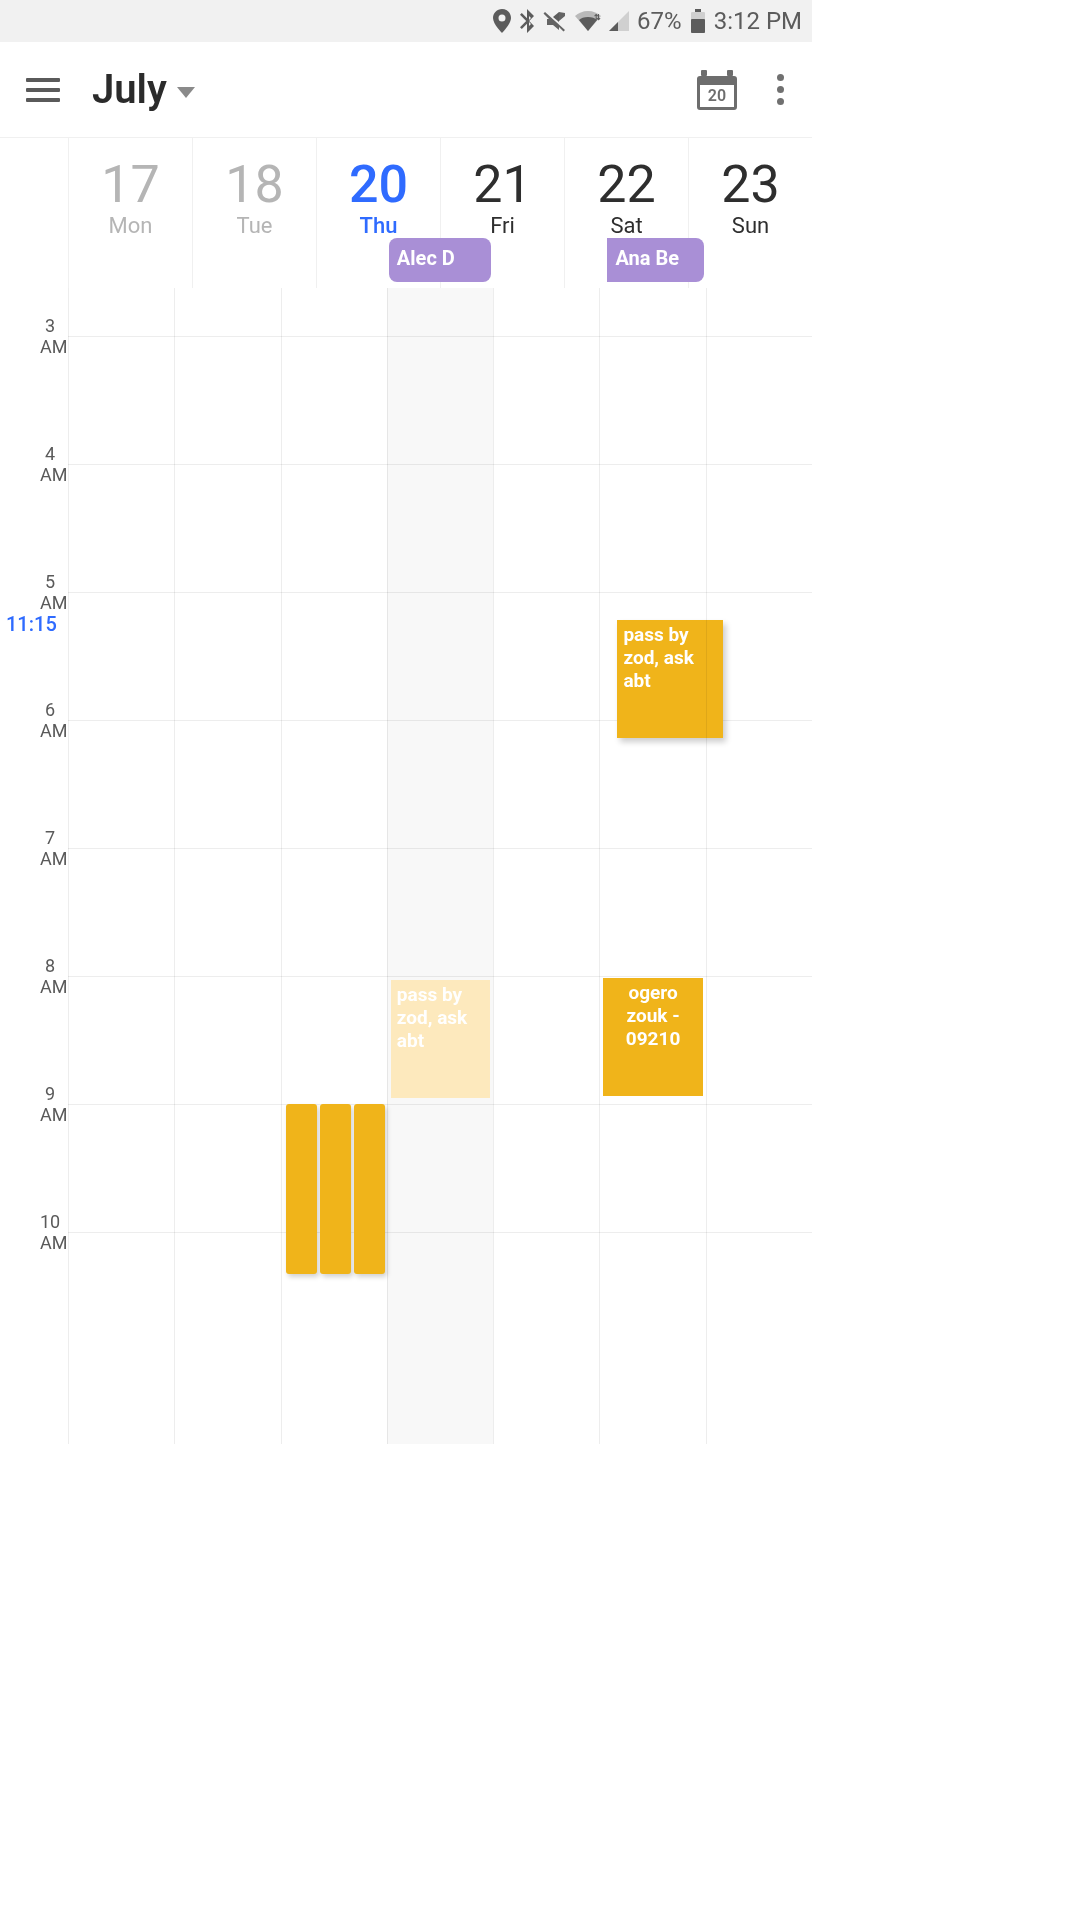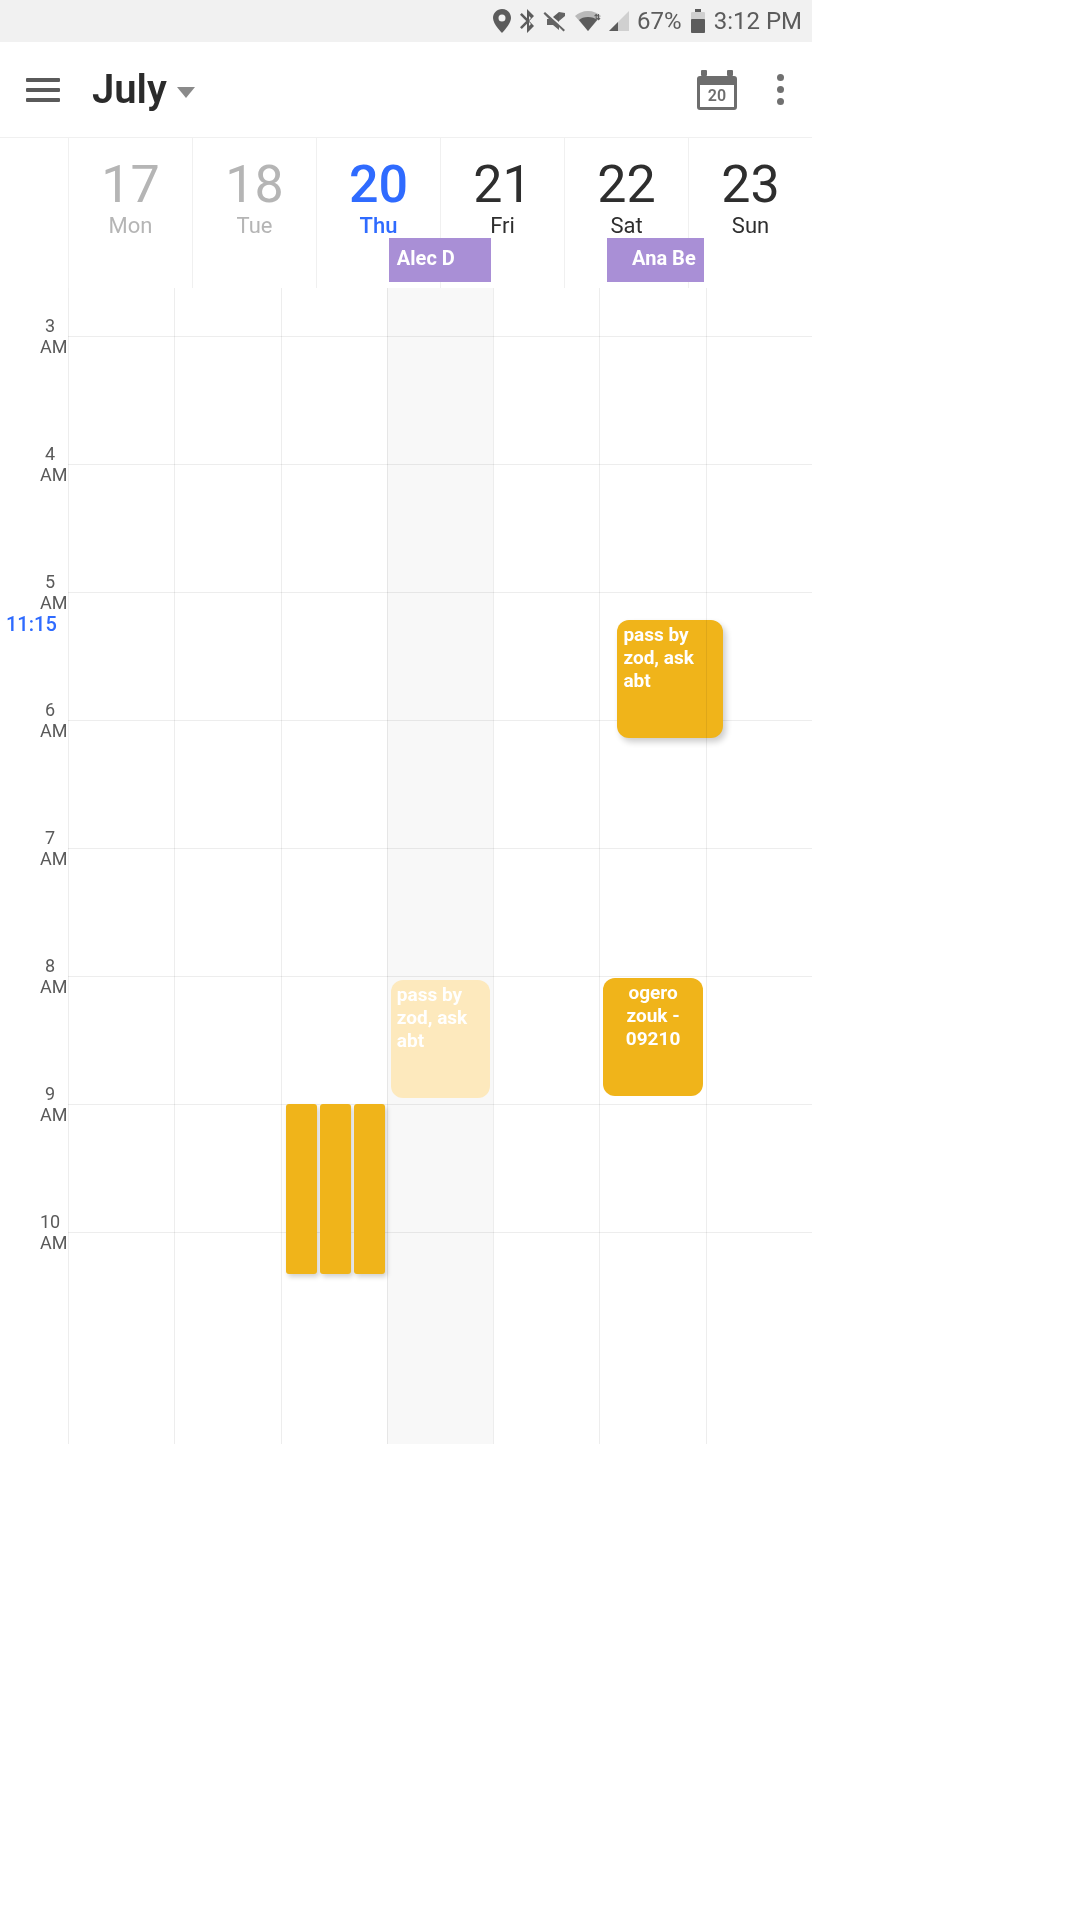--- a/index.html
+++ b/index.html
@@ -82,28 +82,28 @@
     left: 68px; right: 0; top: 100px;
     height: 44px;
     display: flex;
     z-index: 3;
   }
   .allday-cell { flex: 1; padding: 0 2px; }
   .allday-chip {
     background: #a98fd6;
     color: #fff;
     height: 44px;
-    border-radius: 0;
+    border-radius: 8px;
     font-size: 20px;
     font-weight: 700;
     padding: 8px 8px;
     white-space: nowrap;
     overflow: hidden;
   }
-  .allday-chip.shift-right { border-top-left-radius: 0; border-bottom-left-radius: 0; margin-left: 6px; text-align: right;}
+  .allday-chip.shift-right { border-top-left-radius: 0; border-bottom-left-radius: 0; margin-left: 6px;}
 
   
   .body-area {
     position: absolute;
     left: 0; right: 0; top: 150px; bottom: 0;
   }
   .body-time { position: absolute; left: 0; top: 0; bottom: 0; width: 68px; }
   .body-days { position: absolute; left: 68px; right: 0; top: 0; bottom: 0; display: flex; }
   .day-col { flex: 1; border-left: 1px solid rgba(0,0,0,0.07); position: relative; }
   .day-col.today-col { background: rgba(120,120,120,0.05); }
@@ -132,21 +132,21 @@
     color: #2f6bff;
     transform: translateY(-50%);
   }
 
   
   .event {
     position: absolute;
     left: 3px; right: 3px;
     background: #f0b41a;
     color: #fff;
-    border-radius: 12px;
+    border-radius: 0;
     font-size: 19px;
     font-weight: 700;
     padding: 4px 6px;
     line-height: 1.2;
     overflow: hidden;
     box-shadow: 3px 4px 6px rgba(0,0,0,0.20);
   }
   .event.faded { background: #fde9bd; color: #fff; box-shadow: none;}
   .event.noshadow { box-shadow: none; text-align: center; }
 

